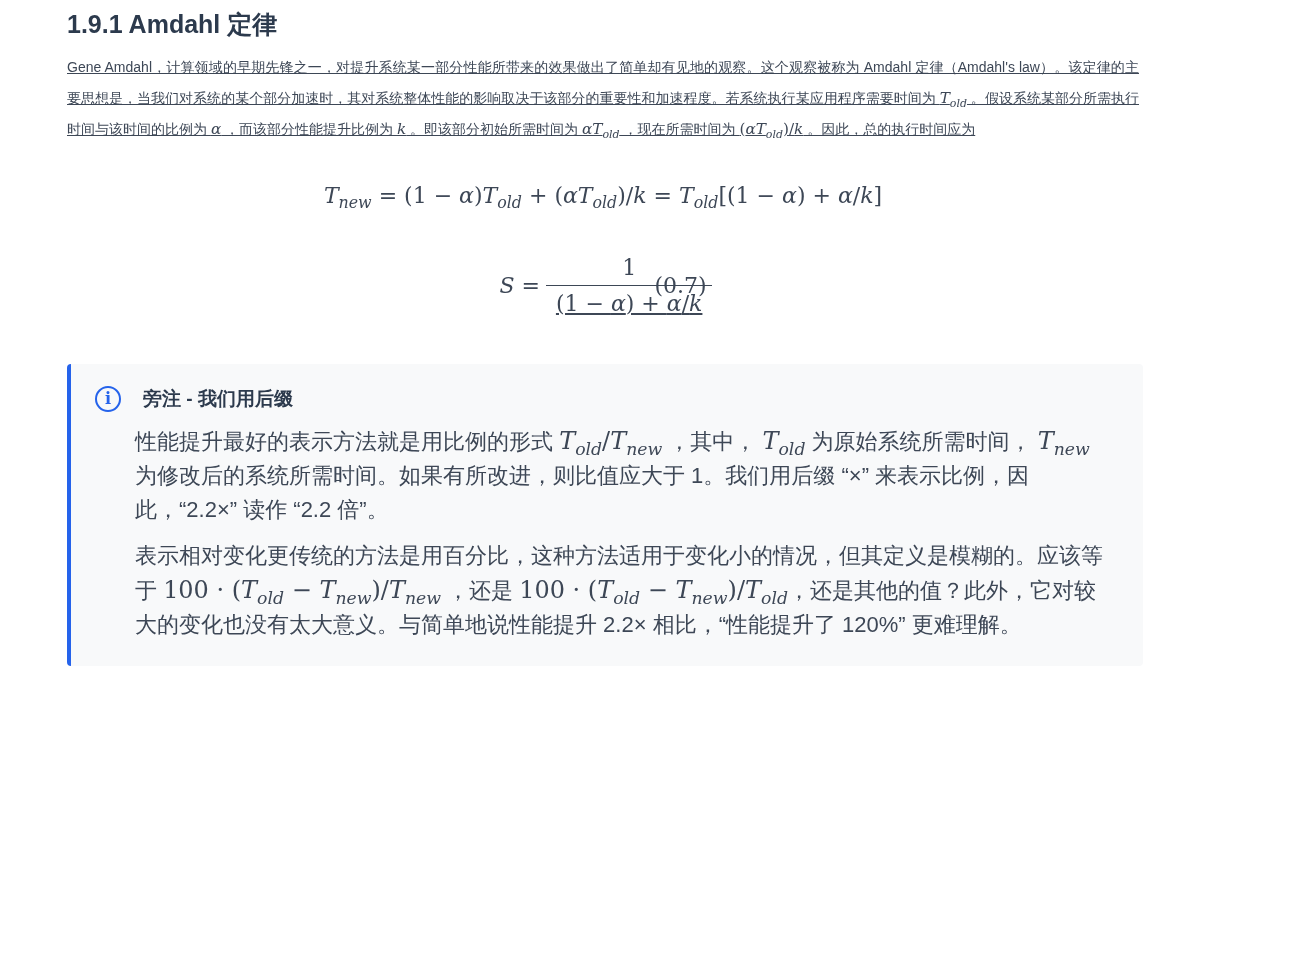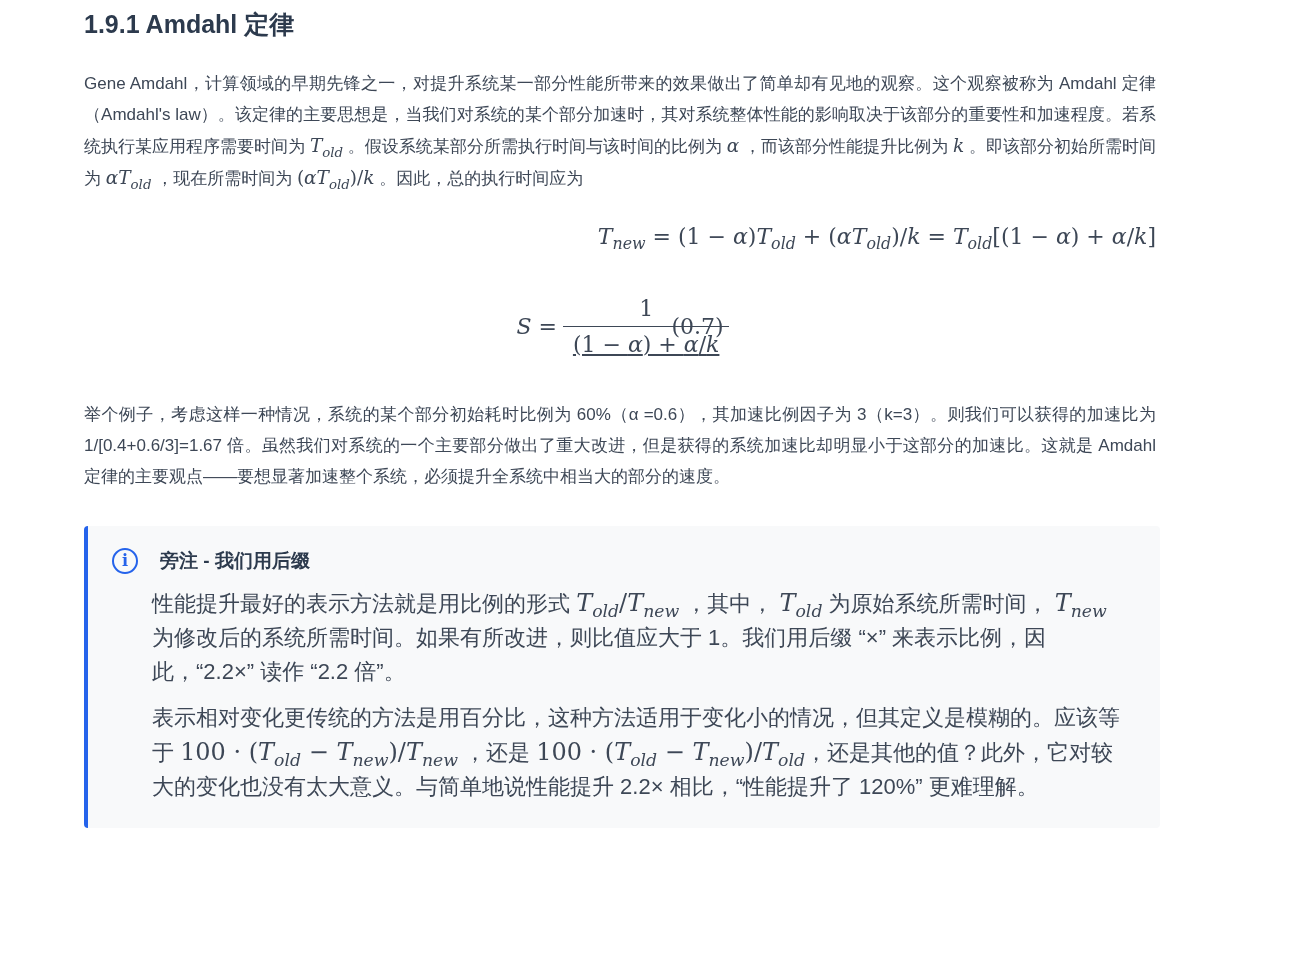--- a/index.html
+++ b/index.html
@@ -4,33 +4,33 @@
 <style>
   :root{
     --accent:#2563eb;
     --aside-bg:#f8f9fa;
     --text:#3d4756;
     --heading:#2c3a4d;
   }
   *{margin:0;padding:0;box-sizing:border-box;}
   html,body{width:1305px;height:959px;overflow:hidden;background:#fff;}
   body{font-family:"Liberation Sans","DejaVu Sans",sans-serif;color:var(--text);}
-  .content{position:absolute;left:84px;top:0;width:1072px;}
+  .content{position:absolute;left:67px;top:0;width:1072px;}
   h1.page-title{margin-top:8px;font-size:25px;line-height:32px;font-weight:700;color:var(--heading);}
-  p.body-para{margin-top:28px;font-size:17px;line-height:31px;color:var(--text);text-align:justify;}
+  p.body-para{margin-top:12px;font-size:14px;line-height:31px;color:var(--text);text-align:justify;text-decoration:underline;}
   p.no-justify{text-align:left;}
   
   .math{font-family:"DejaVu Serif","Liberation Serif",serif;color:var(--text);}
   p .math{font-size:1.09em;}
   .mi{font-style:italic;}
   sub.msub{font-size:0.72em;line-height:0;}
   
   .equation{text-align:center;font-size:22px;color:var(--text);}
   .equation .math{font-size:22px;}
-  .eq-1{margin-top:30px;text-align:right;}
+  .eq-1{margin-top:38px;}
   .eq-line{margin-top:52px;}
   .eq-2{margin-top:40px;padding:6px 0 14px;}
   .frac{display:inline-block;vertical-align:middle;text-align:center;margin-left:6px;}
   .frac .num{display:block;border-bottom:1.4px solid var(--text);padding:0 10px 5px;}
   .frac .den{display:block;padding:5px 10px 0;text-decoration:underline;}
   .lhs{display:inline-block;vertical-align:middle;}
   .eqtag{display:inline-block;vertical-align:middle;margin-left:-58px;}
   
   .aside{margin-top:34px;width:1076px;background:var(--aside-bg);border-left:4px solid var(--accent);
          border-radius:4px;padding:22px 26px 24px 24px;}
@@ -53,21 +53,20 @@
 
   <div class="equation eq-1">
     <span class="math"><span class="mi">T</span><sub class="msub"><span class="mi">new</span></sub> = (1 − <span class="mi">α</span>)<span class="mi">T</span><sub class="msub"><span class="mi">old</span></sub> + (<span class="mi">αT</span><sub class="msub"><span class="mi">old</span></sub>)/<span class="mi">k</span> = <span class="mi">T</span><sub class="msub"><span class="mi">old</span></sub>[(1 − <span class="mi">α</span>) + <span class="mi">α</span>/<span class="mi">k</span>]</span>
   </div>
 
 
   <div class="equation eq-2">
     <span class="math lhs"><span class="mi">S</span> = </span><span class="frac"><span class="num math">1</span><span class="den math">(1 − <span class="mi">α</span>) + <span class="mi">α</span>/<span class="mi">k</span></span></span><span class="eqtag math">(0.7)</span>
   </div>
 
-  <p class="body-para eq-line">举个例子，考虑这样一种情况，系统的某个部分初始耗时比例为 60%（α =0.6），其加速比例因子为 3（k=3）。则我们可以获得的加速比为 1/[0.4+0.6/3]=1.67 倍。虽然我们对系统的一个主要部分做出了重大改进，但是获得的系统加速比却明显小于这部分的加速比。这就是 Amdahl 定律的主要观点——要想显著加速整个系统，必须提升全系统中相当大的部分的速度。</p>
 
   <div class="aside">
     <div class="aside-header">
       <span class="info-icon">i</span>
       <span class="aside-title">旁注 - 我们用后缀</span>
     </div>
     <div class="aside-body">
       <p>性能提升最好的表示方法就是用比例的形式 <span class="math"><span class="mi">T</span><sub class="msub"><span class="mi">old</span></sub>/<span class="mi">T</span><sub class="msub"><span class="mi">new</span></sub></span> ，其中， <span class="math"><span class="mi">T</span><sub class="msub"><span class="mi">old</span></sub></span> 为原始系统所需时间， <span class="math"><span class="mi">T</span><sub class="msub"><span class="mi">new</span></sub></span> 为修改后的系统所需时间。如果有所改进，则比值应大于 1。我们用后缀 “×” 来表示比例，因此，“2.2×” 读作 “2.2 倍”。</p>
       <p>表示相对变化更传统的方法是用百分比，这种方法适用于变化小的情况，但其定义是模糊的。应该等于 <span class="math">100 · (<span class="mi">T</span><sub class="msub"><span class="mi">old</span></sub> − <span class="mi">T</span><sub class="msub"><span class="mi">new</span></sub>)/<span class="mi">T</span><sub class="msub"><span class="mi">new</span></sub></span> ，还是 <span class="math">100 · (<span class="mi">T</span><sub class="msub"><span class="mi">old</span></sub> − <span class="mi">T</span><sub class="msub"><span class="mi">new</span></sub>)/<span class="mi">T</span><sub class="msub"><span class="mi">old</span></sub></span>，还是其他的值？此外，它对较大的变化也没有太大意义。与简单地说性能提升 2.2× 相比，“性能提升了 120%” 更难理解。</p>
     </div>

